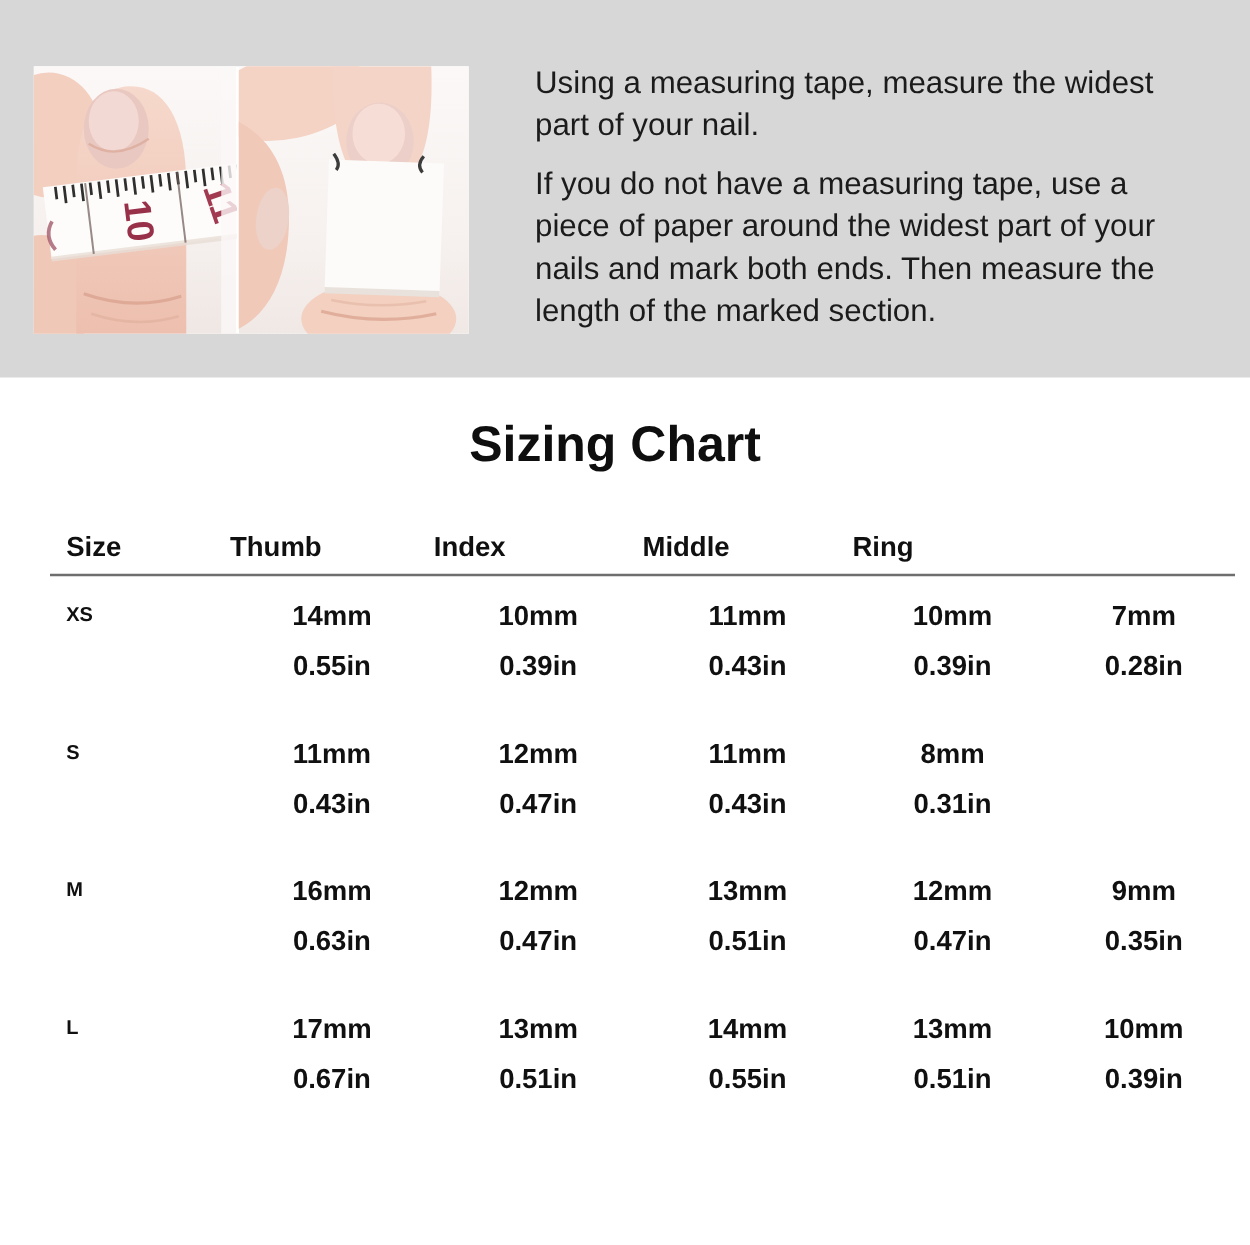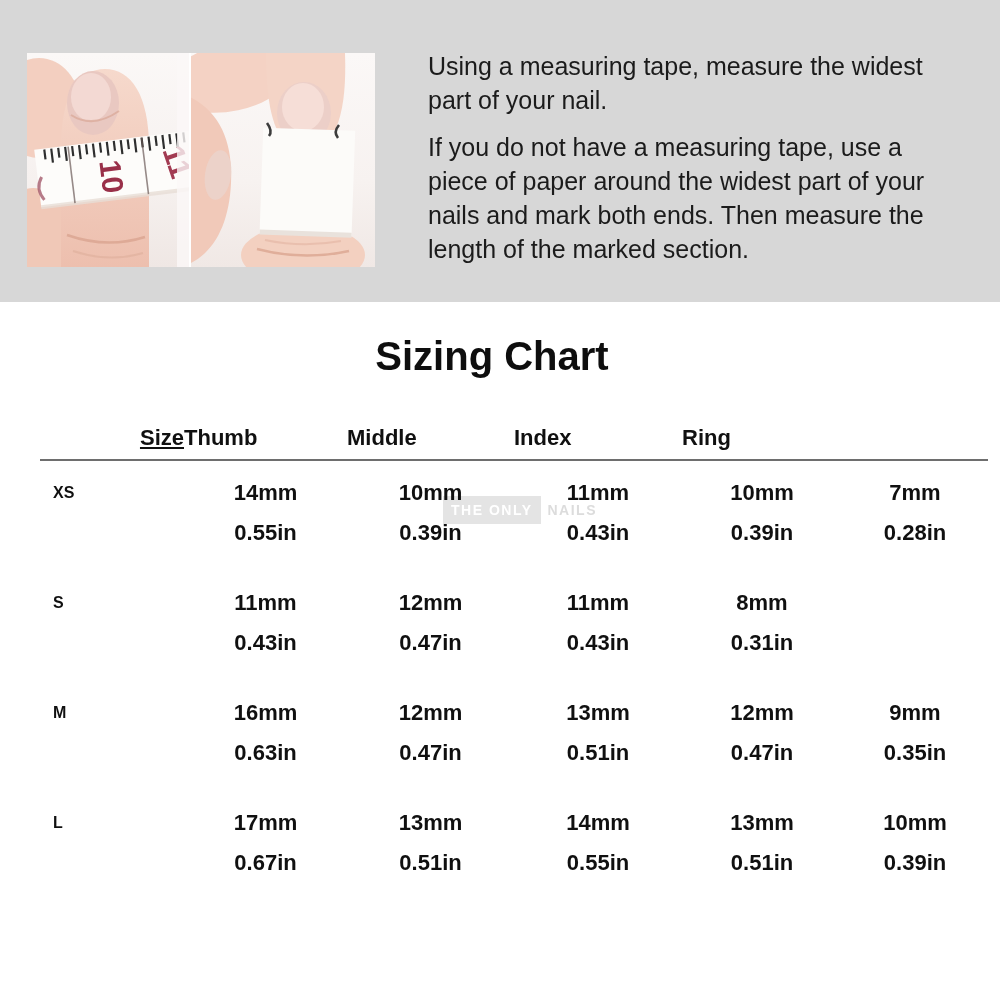--- a/index.html
+++ b/index.html
@@ -43,21 +43,21 @@
     grid-template-columns:144px 163px 167px 168px 160px 146px;
   }
   .thead {
     line-height:28px; padding-bottom:7px;
     border-bottom:2px solid #6e6e6e;
   }
   .th {
     font-size:22px; font-weight:700; color:#101010; 
   }
   .trow { height:110px; padding-top:20px; box-sizing:border-box; }
-  .size-col { text-align:right; padding-left:13px;text-decoration:underline; }
+  .size-col { text-align:left; padding-left:13px; }
   .size-label {
     font-size:16px; font-weight:700; color:#101010;
     line-height:24px; padding-left:13px;
   }
   .cell { display:flex; flex-direction:column; align-items:center; gap:16px; }
   .mm, .in {
     font-size:22px; font-weight:700; color:#101010; line-height:24px;
     white-space:nowrap;
   }
 </style>
@@ -132,31 +132,27 @@
     </div>
 
     <div class="instructions">
       <p>Using a measuring tape, measure the widest part of your nail.</p>
       <p>If you do not have a measuring tape, use a piece of paper around the widest part of your nails and mark both ends. Then measure the length of the marked section.</p>
     </div>
   </section>
 
   <h1 class="title">Sizing Chart</h1>
 
-  <div class="watermark">
-    <span class="wm-box">THE ONLY</span>
-    <span class="wm-tail">NAILS</span>
-  </div>
 
   <div class="table">
     <div class="thead">
       <span class="th size-col">Size</span>
       <span class="th">Thumb</span>
+      <span class="th">Index</span>
       <span class="th">Middle</span>
-      <span class="th">Index</span>
       <span class="th">Ring</span>
     </div>
 
     <div class="trow">
       <span class="size-label">XS</span>
       <span class="cell">
           <span class="mm">14mm</span>
           <span class="in">0.55in</span>
         </span>
       <span class="cell">

